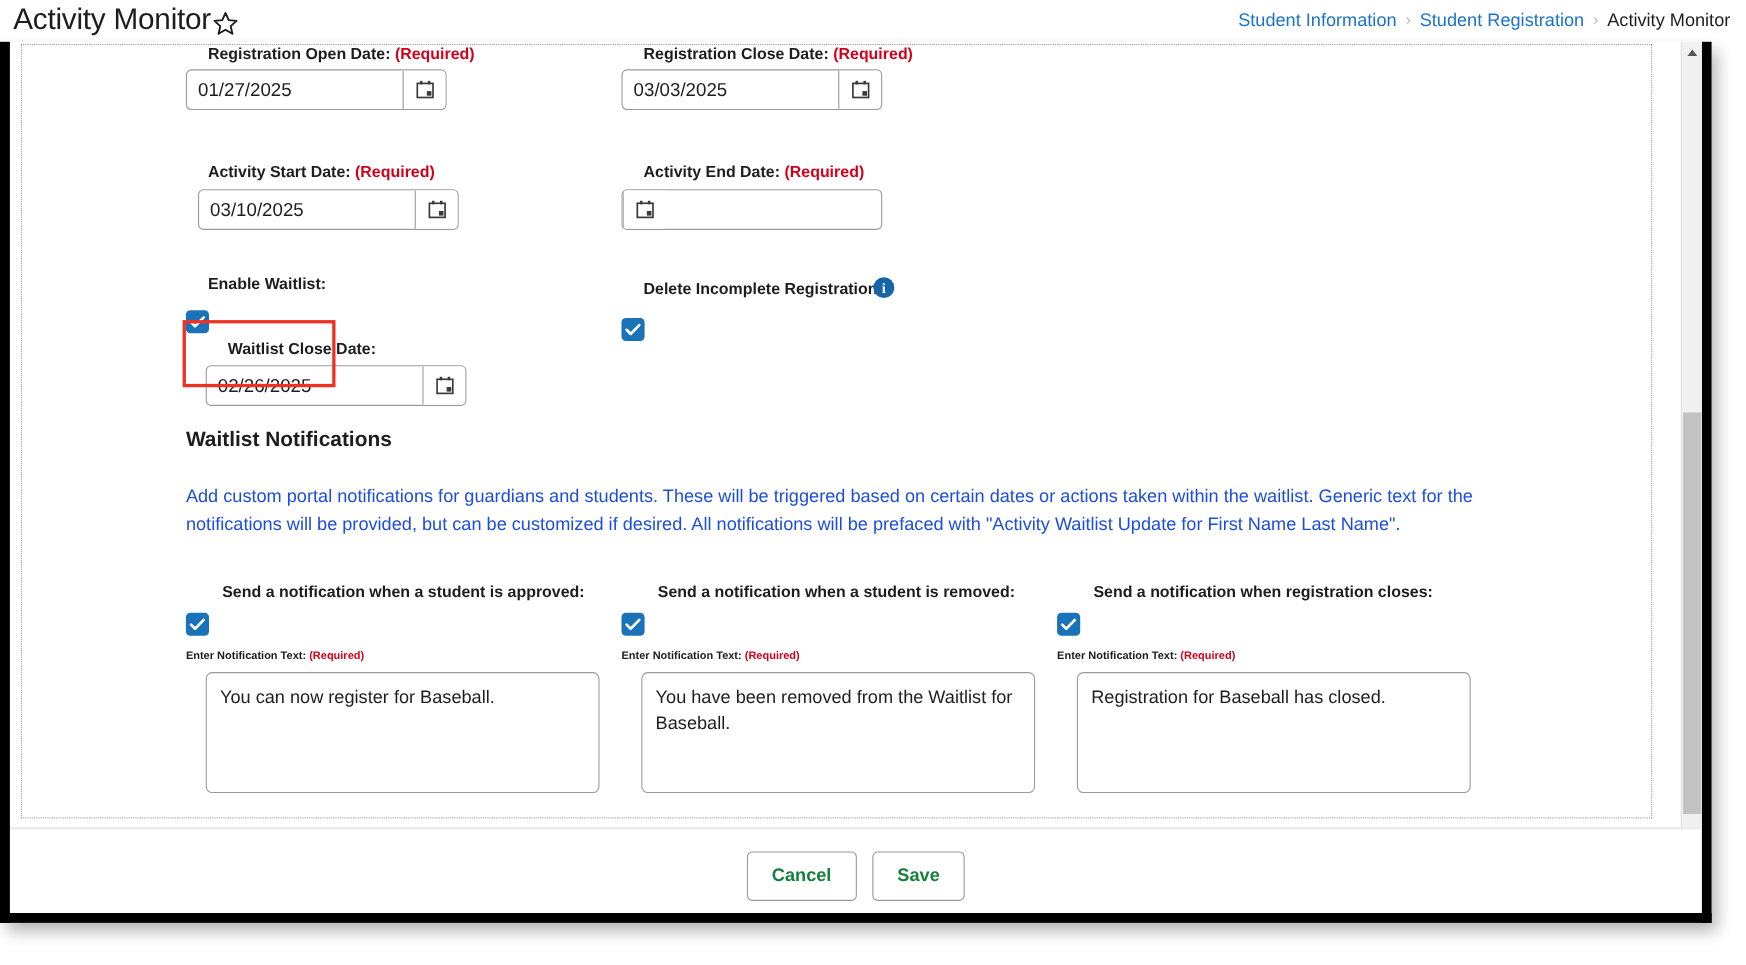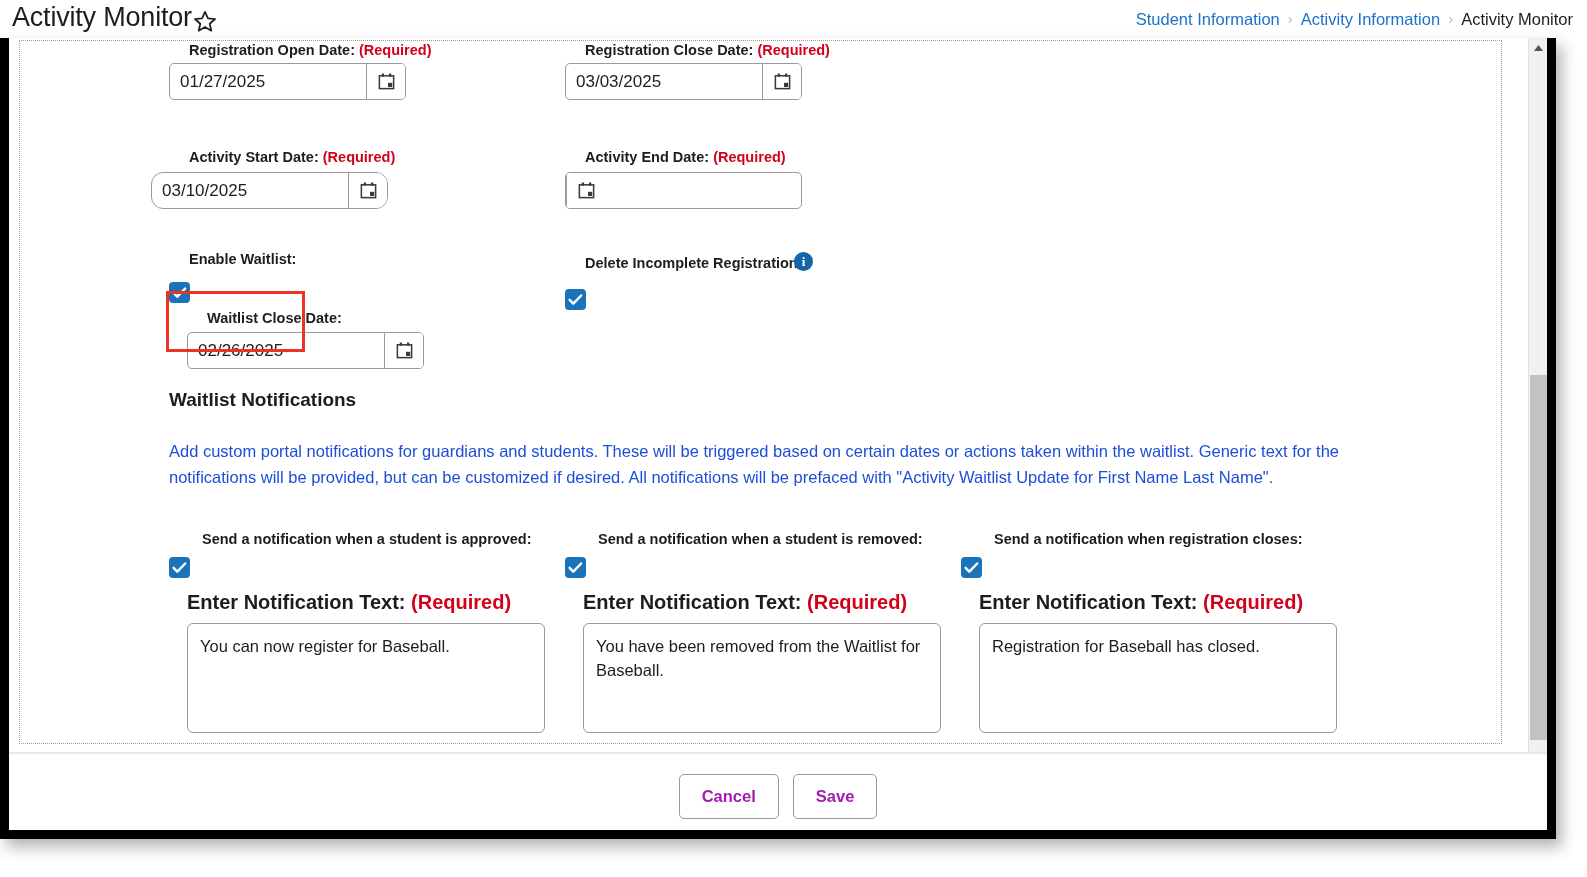--- a/index.html
+++ b/index.html
@@ -237,23 +237,22 @@
     color: #1d1d1d;
     white-space: nowrap;
     margin-left: 33px;
   }
   .notif-cbx-wrap {
     position: relative;
     height: 32px;
     margin-top: 10px;
   }
   .notif-sub {
-    margin-left: 18px;
     margin-top: 2px;
-    font-size: 20px;
+    font-size: 10px;
     font-weight: bold;
     color: #1d1d1d;
     white-space: nowrap;
   }
   .notif-ta {
     margin-left: 18px;
     margin-top: 9px;
     width: 358px;
     height: 110px;
     border: 1px solid #9a9a9a;
@@ -299,21 +298,21 @@
     align-items: center;
     justify-content: center;
     padding: 0 22px;
     box-sizing: border-box;
     cursor: pointer;
     white-space: nowrap;
   }
   .btn-secondary {
     background: #ffffff;
     border: 1px solid #9a9a9a;
-    color: #a21caf;
+    color: #15803d;
   }
   .btn-primary {
     background: #1769aa;
     border: 1px solid #1769aa;
     color: #ffffff;
   }
 
   
   #vscroll {
     position: absolute;
@@ -354,21 +353,21 @@
 
     <div id="fav-star">
       <svg width="26" height="26" viewBox="0 0 24 24">
         <path d="M12 2.6 l2.75 6.0 6.55 .62 -4.95 4.38 1.45 6.42 -5.8 -3.4 -5.8 3.4 1.45 -6.42 -4.95 -4.38 6.55 -.62 z" fill="none" stroke="#1d1d1d" stroke-width="1.6" stroke-linejoin="round"></path>
       </svg>
     </div>
 
     <div id="breadcrumb">
       <span class="crumb-link">Student Information</span>
       <span class="crumb-sep">›</span>
-      <span class="crumb-link">Activity Information</span>
+      <span class="crumb-link">Student Registration</span>
       <span class="crumb-sep">›</span>
       <span class="crumb-current">Activity Monitor</span>
     </div>
   </div>
 
   <div id="window">
     <div id="window-inner">
 
       <div id="scroll-region">
         <div id="content-panel">
@@ -402,21 +401,21 @@
                 <rect x="12.6" y="1.6" width="2.4" height="3.4" fill="#3a3a3a"></rect>
                 <rect x="11.6" y="11.4" width="4.4" height="4.4" fill="#3a3a3a"></rect>
               </svg>
             </div>
           </div>
 
           <div class="field-label" style="left:149px; top:108px;">
             <span>Activity Start Date:</span>
             <span class="req">(Required)</span>
           </div>
-          <div class="date-field" style="left:131px; top:131px; width:237px;border-radius:12px;">
+          <div class="date-field" style="left:160px; top:131px; width:237px;">
             <div class="date-value">03/10/2025</div>
             <div class="cal-btn">
               <svg width="19" height="19" viewBox="0 0 20 20">
                 <rect x="2.5" y="4" width="15" height="13.5" fill="none" stroke="#3a3a3a" stroke-width="1.6"></rect>
                 <rect x="5" y="1.6" width="2.4" height="3.4" fill="#3a3a3a"></rect>
                 <rect x="12.6" y="1.6" width="2.4" height="3.4" fill="#3a3a3a"></rect>
                 <rect x="11.6" y="11.4" width="4.4" height="4.4" fill="#3a3a3a"></rect>
               </svg>
             </div>
           </div>

